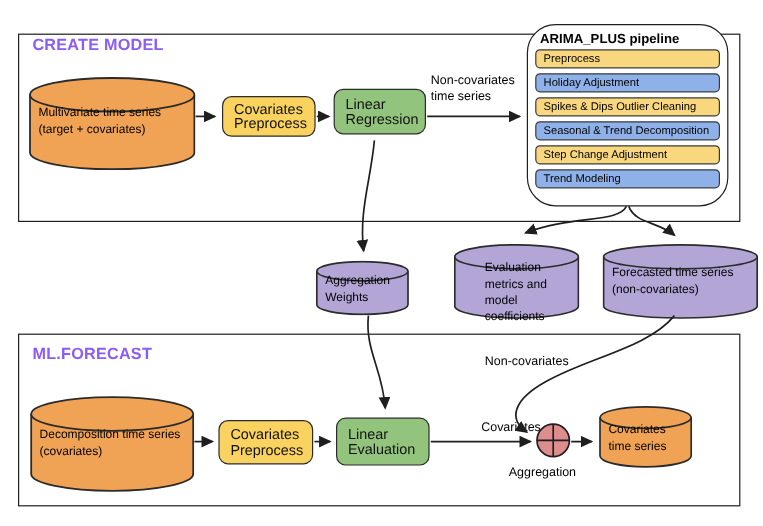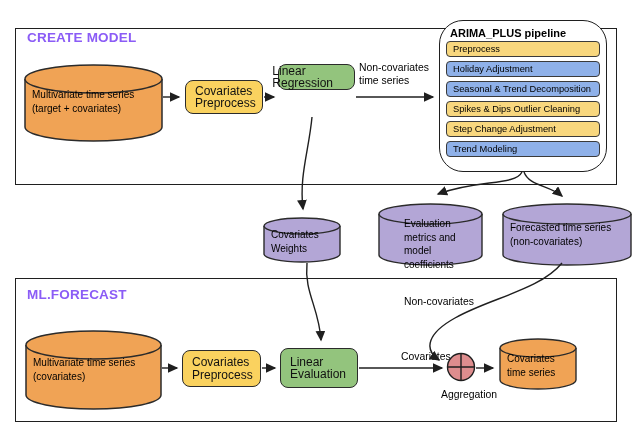--- a/index.html
+++ b/index.html
@@ -50,56 +50,56 @@
       <path d="M1,15 V63 A68.5,14 0 0 0 138,63 V15" fill="#F0A355" stroke="#2b2b2b" stroke-width="1.5"></path>
       <ellipse cx="69.5" cy="15" rx="68.5" ry="14" fill="#F0A355" stroke="#2b2b2b" stroke-width="1.5"></ellipse>
     </svg>
     <div class="cyl-label" style="top:24px;">Multivariate time series (target + covariates)</div>
   </div>
 
   <div class="proc yellow" style="left:185px;top:80px;width:78px;height:34px;">
     <span>Covariates Preprocess</span>
   </div>
 
-  <div class="proc green" style="left:278px;top:64px;width:77px;height:26px;justify-content:flex-end;">
+  <div class="proc green" style="left:278px;top:74px;width:77px;height:38px;">
     <span>Linear Regression</span>
   </div>
 
   <div class="flabel" style="left:359px;top:61px;width:80px;">Non-covariates time series</div>
 
   <div class="pipeline">
     <div class="pipeline-title">ARIMA_PLUS pipeline</div>
     <div class="pipeline-steps">
       <div class="step yellow">
         <span>Preprocess</span>
         </div>
       <div class="step blue">
         <span>Holiday Adjustment</span>
         </div>
+      <div class="step yellow">
+        <span>Spikes &amp; Dips Outlier Cleaning</span>
+        </div>
       <div class="step blue">
         <span>Seasonal &amp; Trend Decomposition</span>
-        </div>
-      <div class="step yellow">
-        <span>Spikes &amp; Dips Outlier Cleaning</span>
         </div>
       <div class="step yellow">
         <span>Step Change Adjustment</span>
         </div>
       <div class="step blue">
         <span>Trend Modeling</span>
         </div>
     </div>
   </div>
 
   <div class="cyl" style="left:263px;top:217px;width:78px;height:46px;">
     <svg width="78" height="46" viewBox="0 0 78 46">
       <path d="M1,9 V37 A38,8 0 0 0 77,37 V9" fill="#B3A6D6" stroke="#2b2b2b" stroke-width="1.4"></path>
       <ellipse cx="39" cy="9" rx="38" ry="8" fill="#B3A6D6" stroke="#2b2b2b" stroke-width="1.4"></ellipse>
     </svg>
-    <div class="cyl-label" style="top:11px;">Covariates Weights</div>
+    <div class="cyl-label" style="top:11px;">Aggregation Weights</div>
   </div>
 
   <div class="cyl" style="left:378px;top:203px;width:105px;height:64px;">
     <svg width="105" height="64" viewBox="0 0 105 64">
       <path d="M1,11 V52 A51.5,10 0 0 0 104,52 V11" fill="#B3A6D6" stroke="#2b2b2b" stroke-width="1.4"></path>
       <ellipse cx="52.5" cy="11" rx="51.5" ry="10" fill="#B3A6D6" stroke="#2b2b2b" stroke-width="1.4"></ellipse>
     </svg>
     <div class="cyl-label" style="top:14px;margin-left:18px;">Evaluation metrics and model coefficients</div>
   </div>
 
@@ -112,34 +112,34 @@
   </div>
 
   <div class="section-box" style="left:15px;top:278px;width:602px;height:144px;"></div>
   <div class="section-title" style="left:27px;top:287px;">ML.FORECAST</div>
 
   <div class="cyl" style="left:25px;top:330px;width:137px;height:80px;">
     <svg width="137" height="80" viewBox="0 0 137 80">
       <path d="M1,15 V65 A67.5,14 0 0 0 136,65 V15" fill="#F0A355" stroke="#2b2b2b" stroke-width="1.5"></path>
       <ellipse cx="68.5" cy="15" rx="67.5" ry="14" fill="#F0A355" stroke="#2b2b2b" stroke-width="1.5"></ellipse>
     </svg>
-    <div class="cyl-label" style="top:26px;">Multivariate time series (covariates)</div>
+    <div class="cyl-label" style="top:26px;">Decomposition time series (covariates)</div>
   </div>
 
   <div class="proc yellow" style="left:182px;top:350px;width:79px;height:37px;">
     <span>Covariates Preprocess</span>
   </div>
 
   <div class="proc green" style="left:280px;top:348px;width:78px;height:40px;">
     <span>Linear Evaluation</span>
   </div>
 
   <div class="flabel" style="left:404px;top:295px;white-space:nowrap;">Non-covariates</div>
   <div class="flabel" style="left:381px;top:350px;white-space:nowrap;margin-left:20px;">Covariates</div>
-  <div class="flabel" style="left:424px;top:388px;white-space:nowrap;margin-left:17px;">Aggregation</div>
+  <div class="flabel" style="left:424px;top:388px;white-space:nowrap;">Aggregation</div>
 
   <div class="cyl" style="left:499px;top:338px;width:78px;height:52px;">
     <svg width="78" height="52" viewBox="0 0 78 52">
       <path d="M1,10 V42 A38,9 0 0 0 77,42 V10" fill="#F0A355" stroke="#2b2b2b" stroke-width="1.4"></path>
       <ellipse cx="39" cy="10" rx="38" ry="9" fill="#F0A355" stroke="#2b2b2b" stroke-width="1.4"></ellipse>
     </svg>
     <div class="cyl-label" style="top:14px;">Covariates time series</div>
   </div>
 
   <svg id="arrows">

